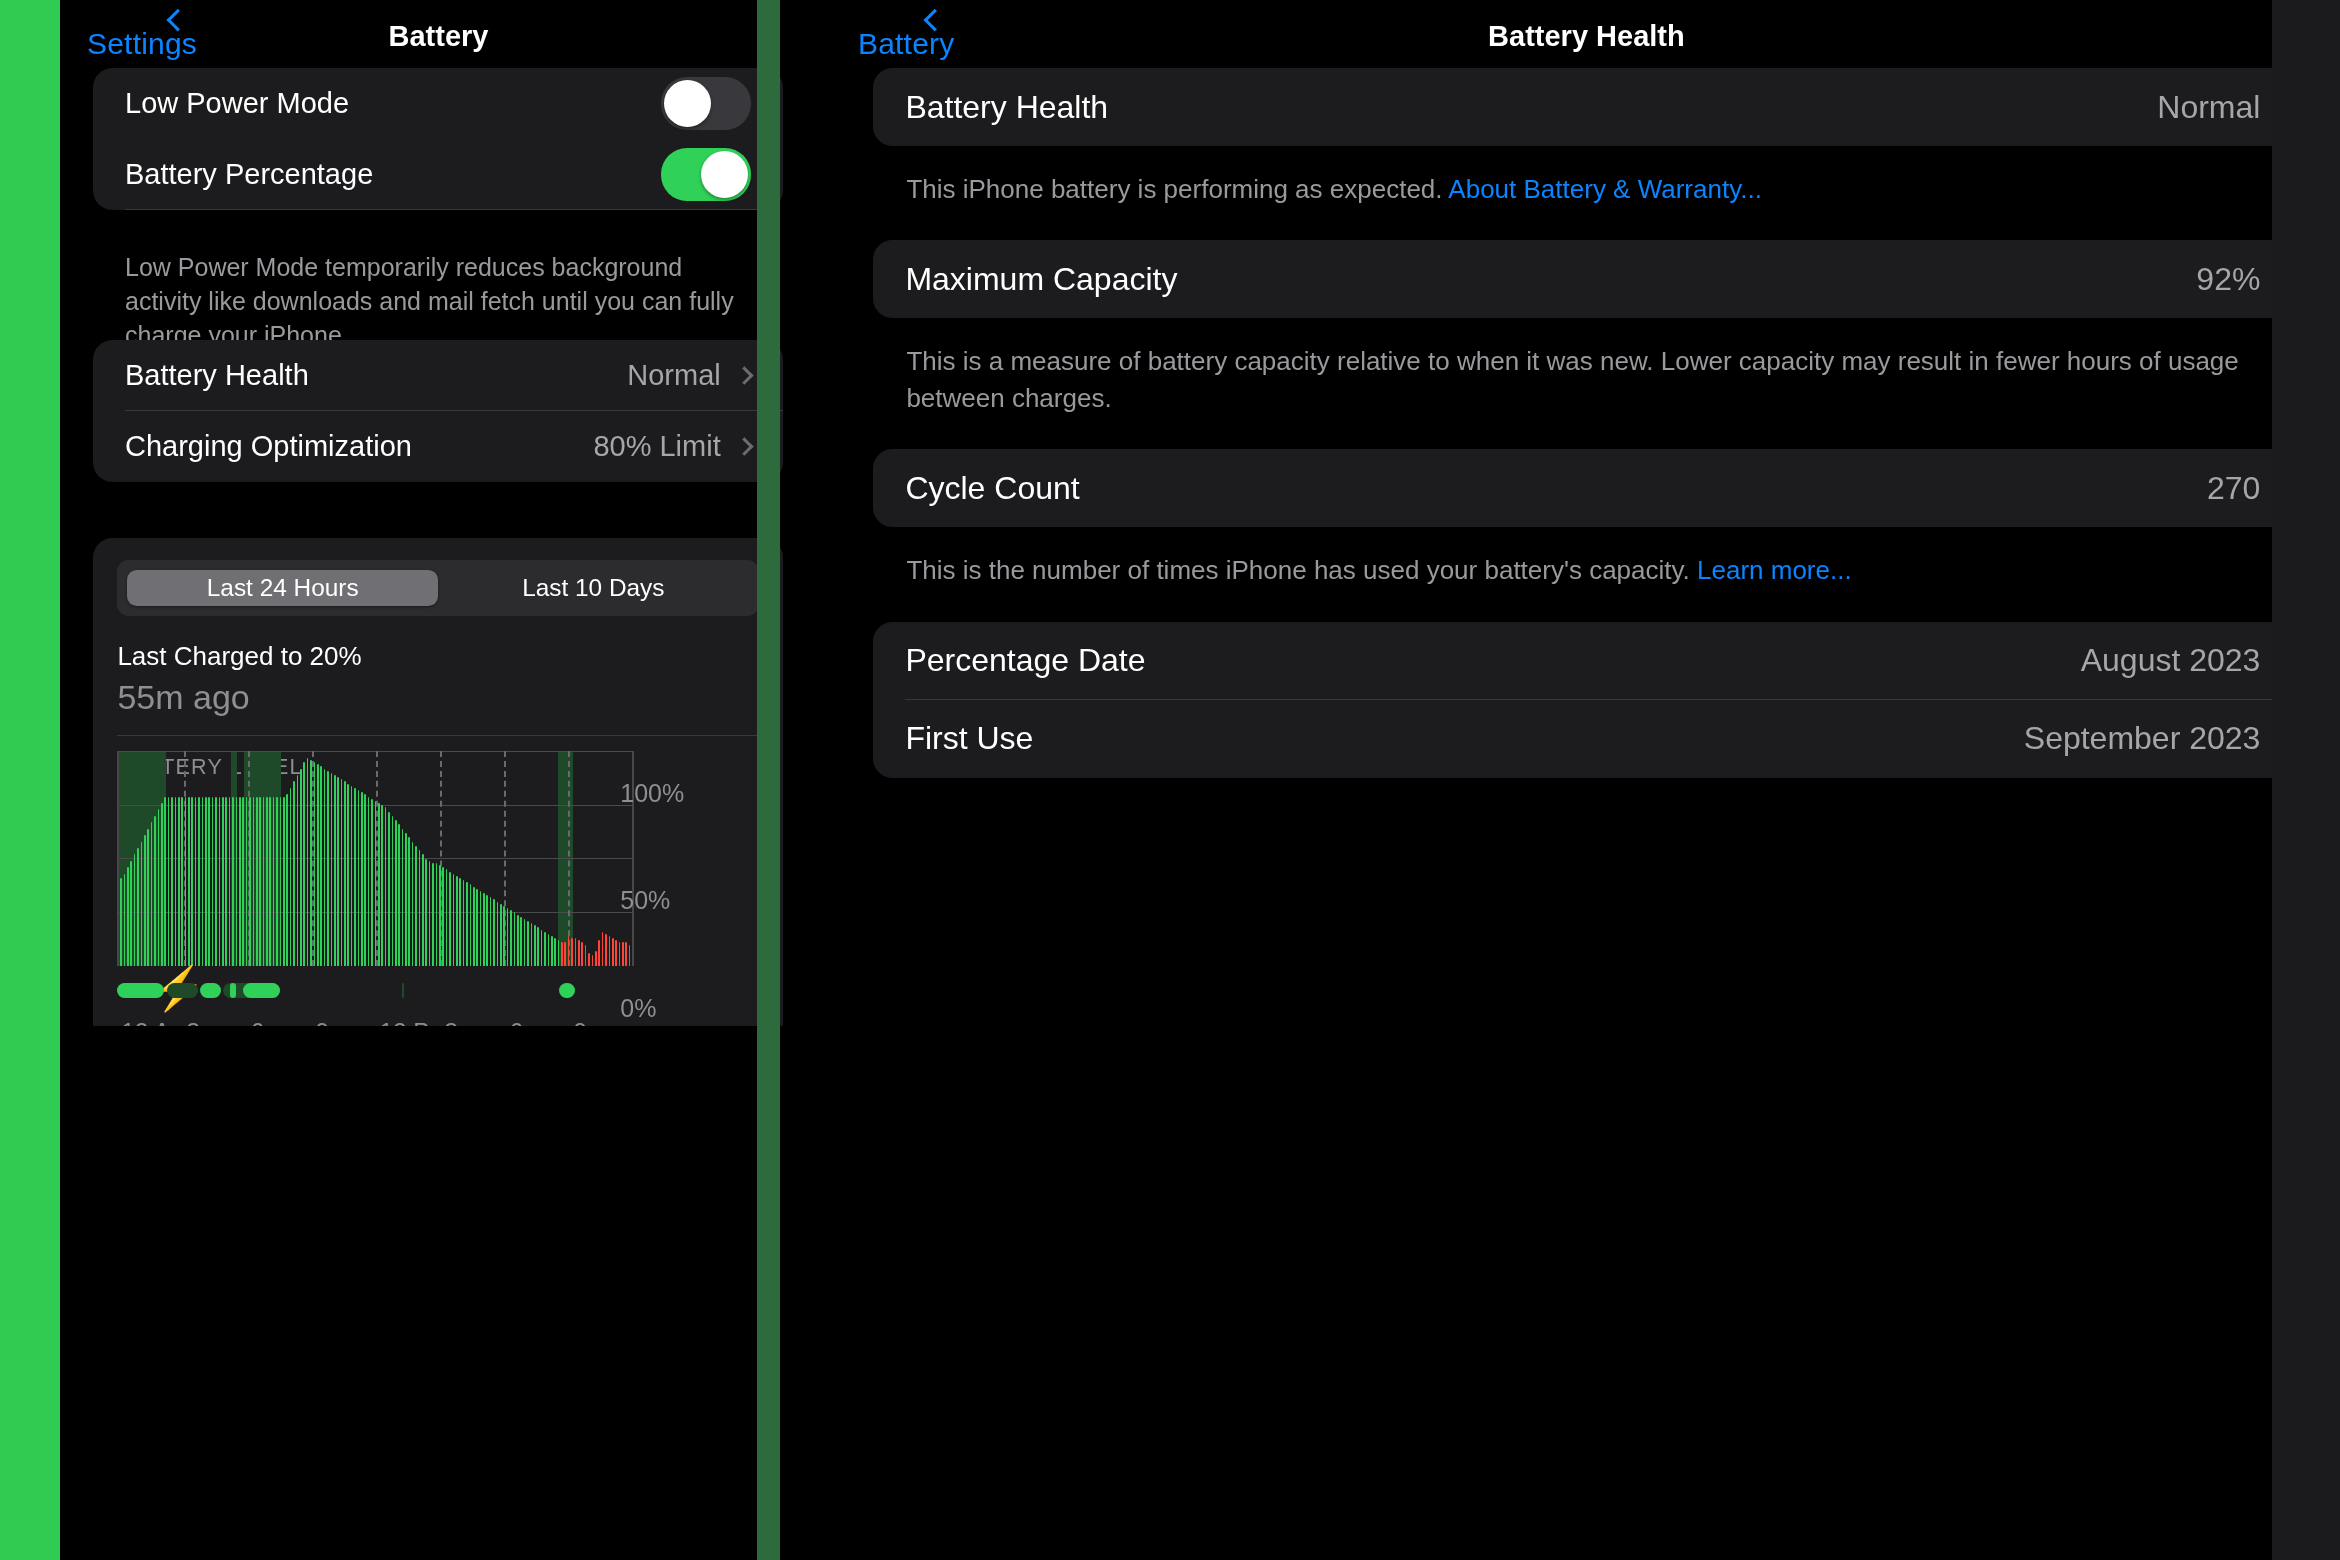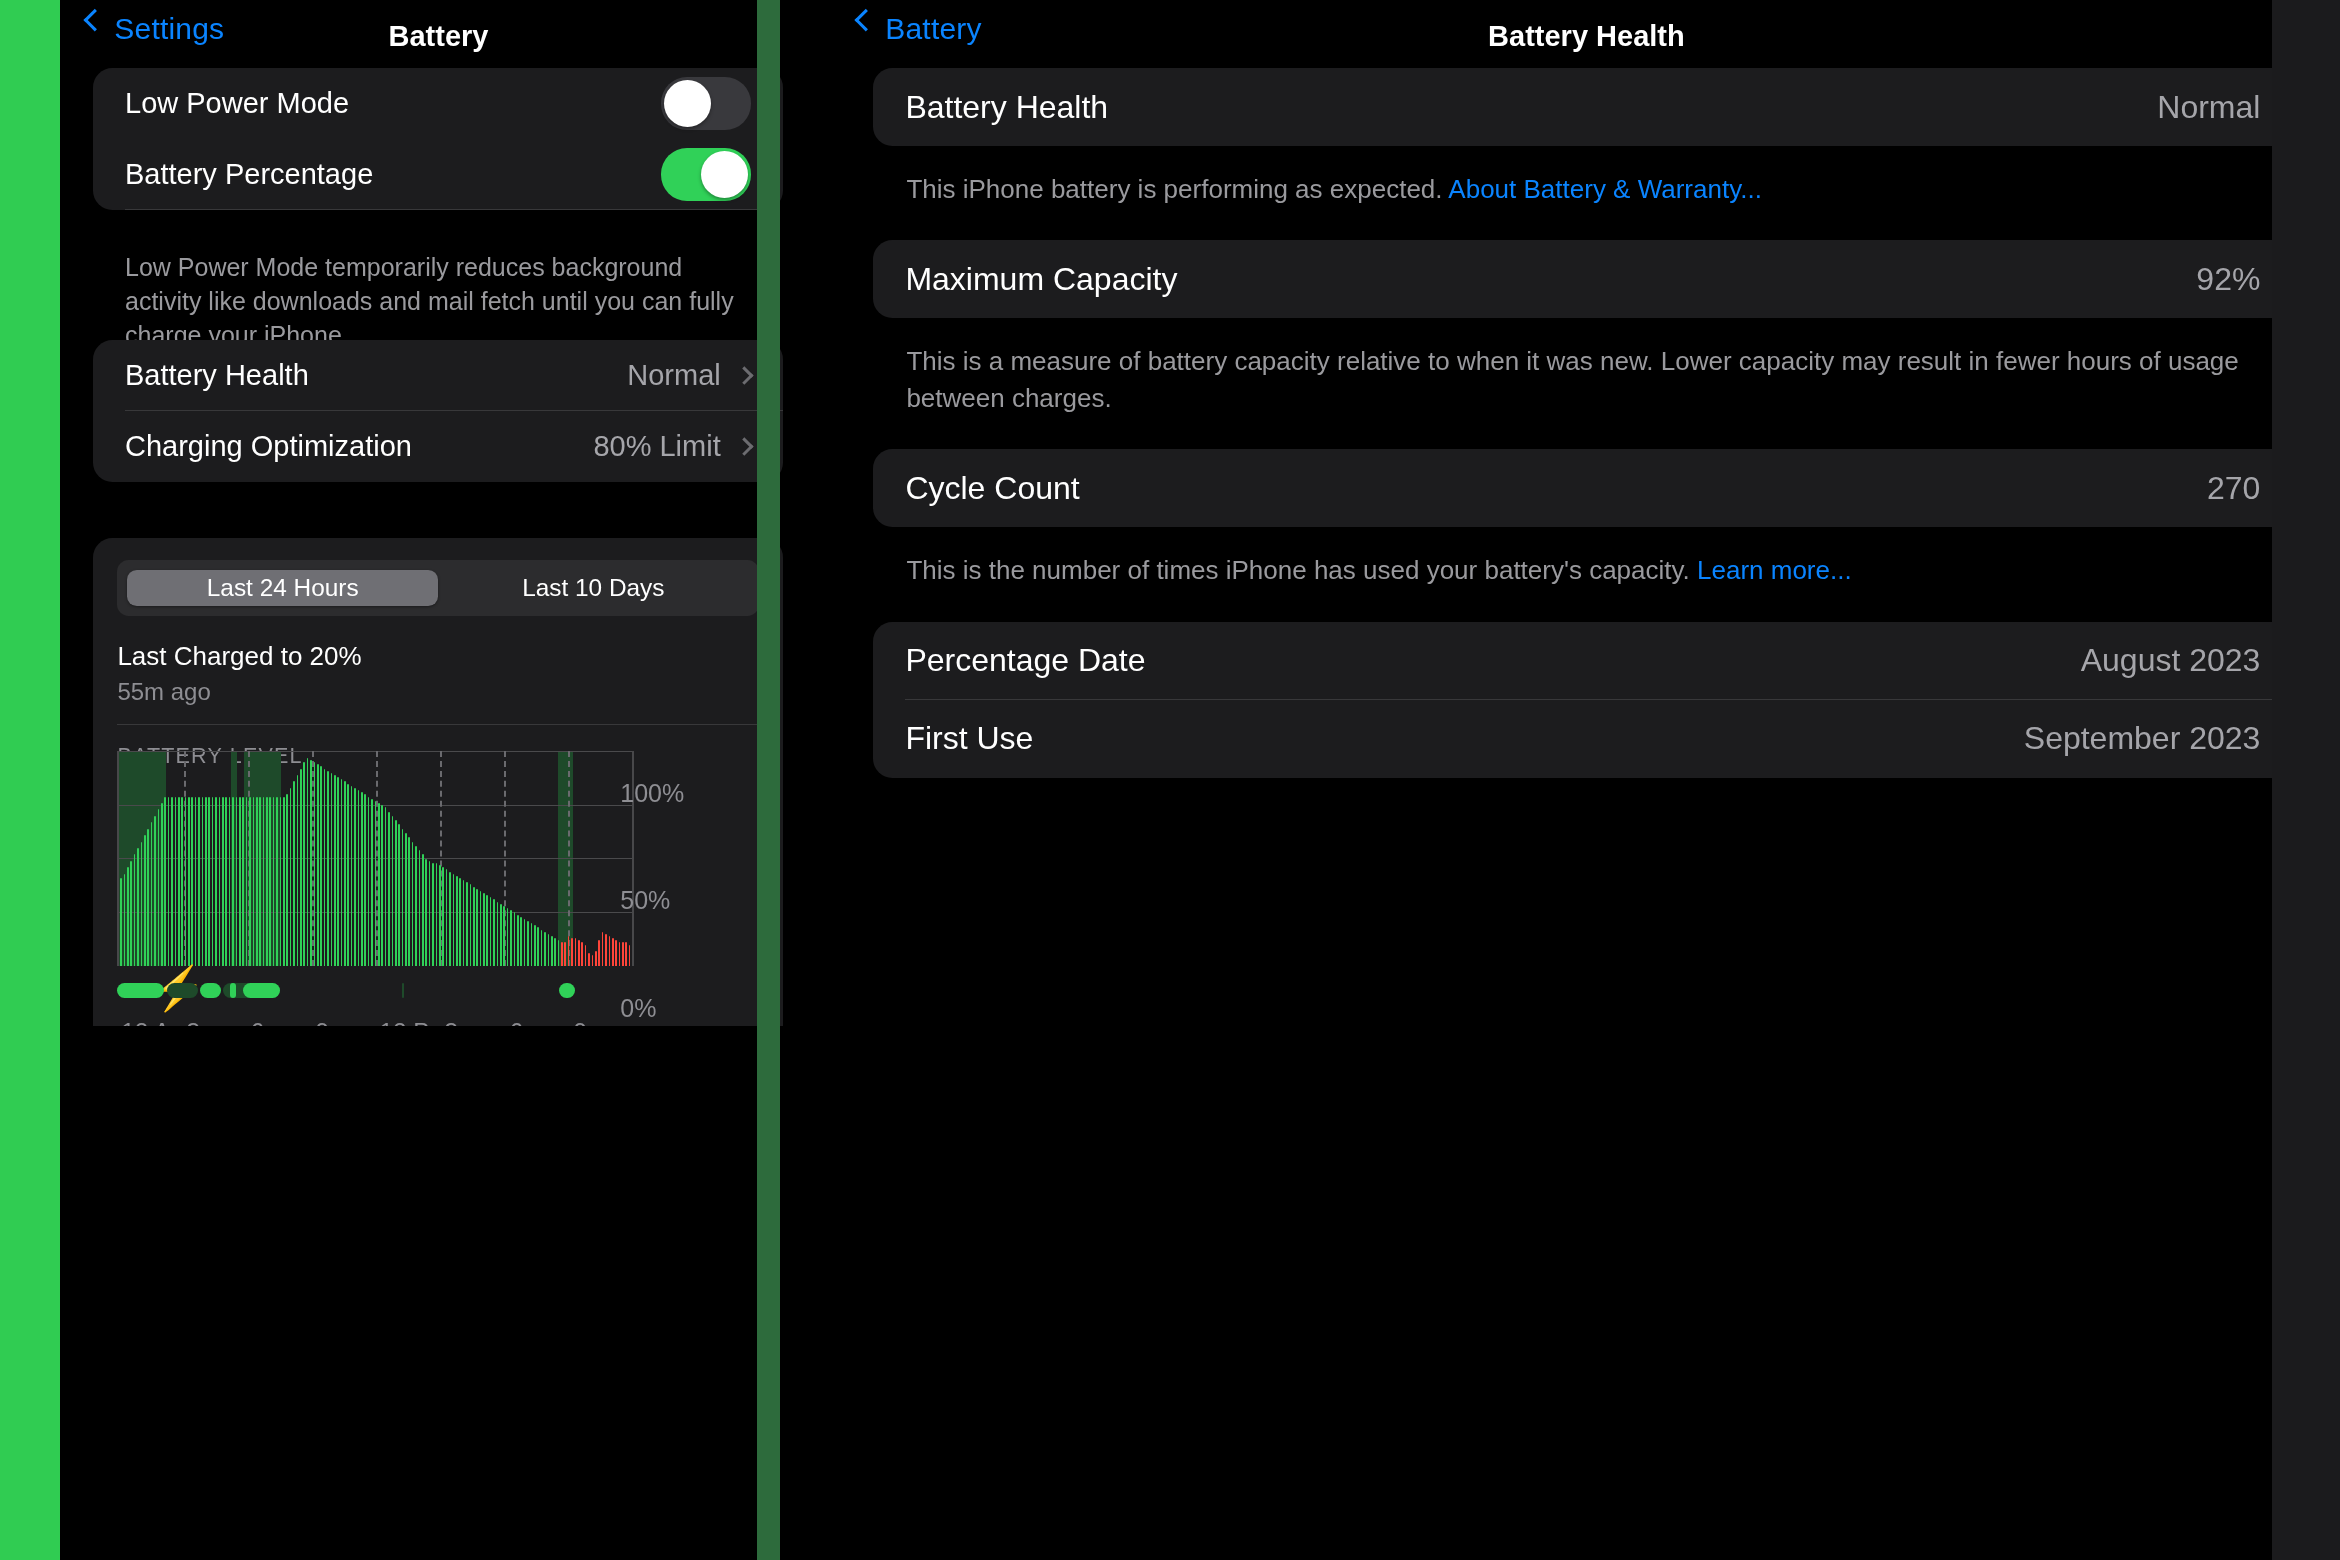--- a/index.html
+++ b/index.html
@@ -55,24 +55,25 @@
 
   
   .navbar {
     position: relative;
     height: 70px;
     display: flex;
     align-items: center;
   }
   .nav-back {
     display: flex;
-    align-items: flex-start;
+    align-items: flex-end;
     color: #0a84ff;
     cursor: pointer;
     position: absolute;
+    flex-direction: column;
   }
   .panel-left  .nav-back { left: 27px; top: 11.7px; }
   .panel-right .nav-back { left: 17.6px; top: 11.7px; }
   .chev-back {
     display: inline-block;
     width: 15.6px; height: 15.6px;
     border-left: 3.9px solid #0a84ff;
     border-bottom: 3.9px solid #0a84ff;
     transform: rotate(45deg);
     margin-right: 11.7px;
@@ -194,21 +195,21 @@
   }
 
   .charged-title {
     margin: 25px 0 0 24.4px;
     color: #ffffff;
     font-size: 26px;
   }
   .charged-sub {
     margin: 5.9px 0 0 24.4px;
     color: #8e8e93;
-    font-size: 24px;
+    font-size: 34px;
   }
   .stats-sep {
     margin: 17.6px 24.4px 0 24.4px;
     height: 1px;
     background: #38383a;
   }
   .chart-caption {
     margin: 19.5px 0 0 24.4px;
     color: #8e8e93;
     font-size: 21.5px;

